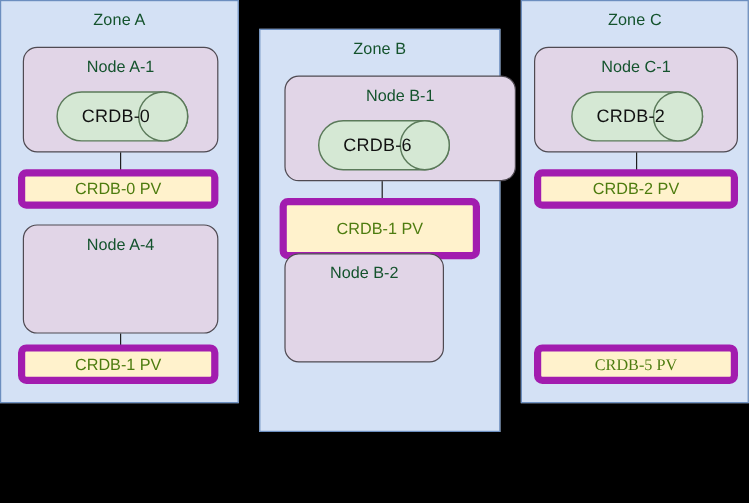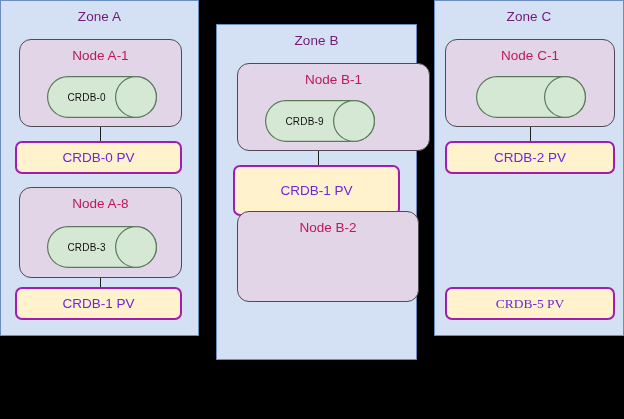--- a/index.html
+++ b/index.html
@@ -30,80 +30,80 @@
     border: 1px solid #6c8ebf;
     box-sizing: border-box;
   }
   .zone-title {
     position: absolute;
     top: 8px;
     left: 0;
     right: 0;
     text-align: center;
     font-size: 13.5px;
-    color: #701a75;
+    color: #14532d;
     letter-spacing: 0.1px;
   }
 
   
   .node {
     position: absolute;
     background: #e1d5e7;
     border: 1px solid #4f4a52;
     border-radius: 12px;
     box-sizing: border-box;
   }
   .node-title {
     position: absolute;
     top: 8px;
     left: 0;
     right: 0;
     text-align: center;
     font-size: 13.5px;
-    color: #be185d;
+    color: #14532d;
   }
 
   
   .cyl {
     position: absolute;
     box-sizing: border-box;
   }
   .cyl svg {
     display: block;
     position: absolute;
     left: 0;
     top: 0;
     overflow: visible;
   }
   .cyl-label {
     position: absolute;
     top: 0;
     bottom: 0;
-    left: 0;
+    left: 10px;
     width: 72%;
     display: flex;
     align-items: center;
     justify-content: center;
-    font-size: 10px;
+    font-size: 15px;
     color: #111111;
     letter-spacing: 0.2px;
   }
 
   
   .pv {
     position: absolute;
     background: #fff2cc;
-    border: 2px solid #a21caf;
+    border: 6px solid #a21caf;
     border-radius: 7px;
     box-sizing: border-box;
     display: flex;
     align-items: center;
     justify-content: center;
     font-size: 13.5px;
-    color: #6d28d9;
+    color: #4d7c0f;
   }
 
   
   .connector {
     position: absolute;
     width: 1px;
     background: #1f1f1f;
   }
 </style>
 </head>
@@ -122,67 +122,61 @@
           <ellipse cx="89" cy="21" rx="20.4" ry="20.4" fill="#d5e8d4" stroke="#5b7a5a" stroke-width="1.2"></ellipse>
         </svg>
         <div class="cyl-label">CRDB-0</div>
       </div>
     </div>
     <div class="connector" style="left:99px; top:126px; height:15px;"></div>
 
     <div class="pv" style="left:14px; top:140px; width:167px; height:33px;">CRDB-0 PV</div>
 
     <div class="node" style="left:18px; top:186px; width:163px; height:91px;">
-      <div class="node-title">Node A-8</div>
-      <div class="cyl" style="left:27px; top:38px; width:110px; height:42px;">
-        <svg width="110" height="42" viewBox="0 0 110 42">
-          <path d="M 21 0.6 L 89 0.6 A 20.4 20.4 0 0 1 89 41.4 L 21 41.4 A 20.4 20.4 0 0 1 21 0.6 Z" fill="#d5e8d4" stroke="#5b7a5a" stroke-width="1.2"></path>
-          <ellipse cx="89" cy="21" rx="20.4" ry="20.4" fill="#d5e8d4" stroke="#5b7a5a" stroke-width="1.2"></ellipse>
-        </svg>
-        <div class="cyl-label">CRDB-3</div>
-      </div>
+      <div class="node-title">Node A-4</div>
     </div>
     <div class="connector" style="left:99px; top:277px; height:10px;"></div>
 
     <div class="pv" style="left:14px; top:286px; width:167px; height:33px;">CRDB-1 PV</div>
   </div>
 
   <div class="zone" style="left:216px; width:201px; height:336px;margin-top:24px;">
     <div class="zone-title">Zone B</div>
 
     <div class="node" style="left:20px; top:38px; width:193px; height:88px;">
       <div class="node-title">Node B-1</div>
       <div class="cyl" style="left:27px; top:36px; width:110px; height:42px;">
         <svg width="110" height="42" viewBox="0 0 110 42">
           <path d="M 21 0.6 L 89 0.6 A 20.4 20.4 0 0 1 89 41.4 L 21 41.4 A 20.4 20.4 0 0 1 21 0.6 Z" fill="#d5e8d4" stroke="#5b7a5a" stroke-width="1.2"></path>
           <ellipse cx="89" cy="21" rx="20.4" ry="20.4" fill="#d5e8d4" stroke="#5b7a5a" stroke-width="1.2"></ellipse>
         </svg>
-        <div class="cyl-label">CRDB-9</div>
+        <div class="cyl-label">CRDB-6</div>
       </div>
     </div>
     <div class="connector" style="left:101px; top:126px; height:15px;"></div>
 
     <div class="pv" style="left:16px; top:140px; width:167px; height:51px;">CRDB-1 PV</div>
 
-    <div class="node" style="left:20px; top:186px; width:182px; height:91px;">
+    <div class="node" style="left:20px; top:186px; width:133px; height:91px;">
       <div class="node-title">Node B-2</div>
     </div>
 
   </div>
 
   <div class="zone" style="left:434px; width:190px; height:336px;">
     <div class="zone-title">Zone C</div>
 
     <div class="node" style="left:10px; top:38px; width:170px; height:88px;">
       <div class="node-title">Node C-1</div>
       <div class="cyl" style="left:30px; top:36px; width:110px; height:42px;">
         <svg width="110" height="42" viewBox="0 0 110 42">
           <path d="M 21 0.6 L 89 0.6 A 20.4 20.4 0 0 1 89 41.4 L 21 41.4 A 20.4 20.4 0 0 1 21 0.6 Z" fill="#d5e8d4" stroke="#5b7a5a" stroke-width="1.2"></path>
           <ellipse cx="89" cy="21" rx="20.4" ry="20.4" fill="#d5e8d4" stroke="#5b7a5a" stroke-width="1.2"></ellipse>
         </svg>
+        <div class="cyl-label">CRDB-2</div>
       </div>
     </div>
     <div class="connector" style="left:95px; top:126px; height:15px;"></div>
 
     <div class="pv" style="left:10px; top:140px; width:170px; height:33px;">CRDB-2 PV</div>
 
     <div class="pv" style="left:10px; top:286px; width:170px; height:33px;font-family:Liberation Serif, serif;">CRDB-5 PV</div>
   </div>
 
 </div>

